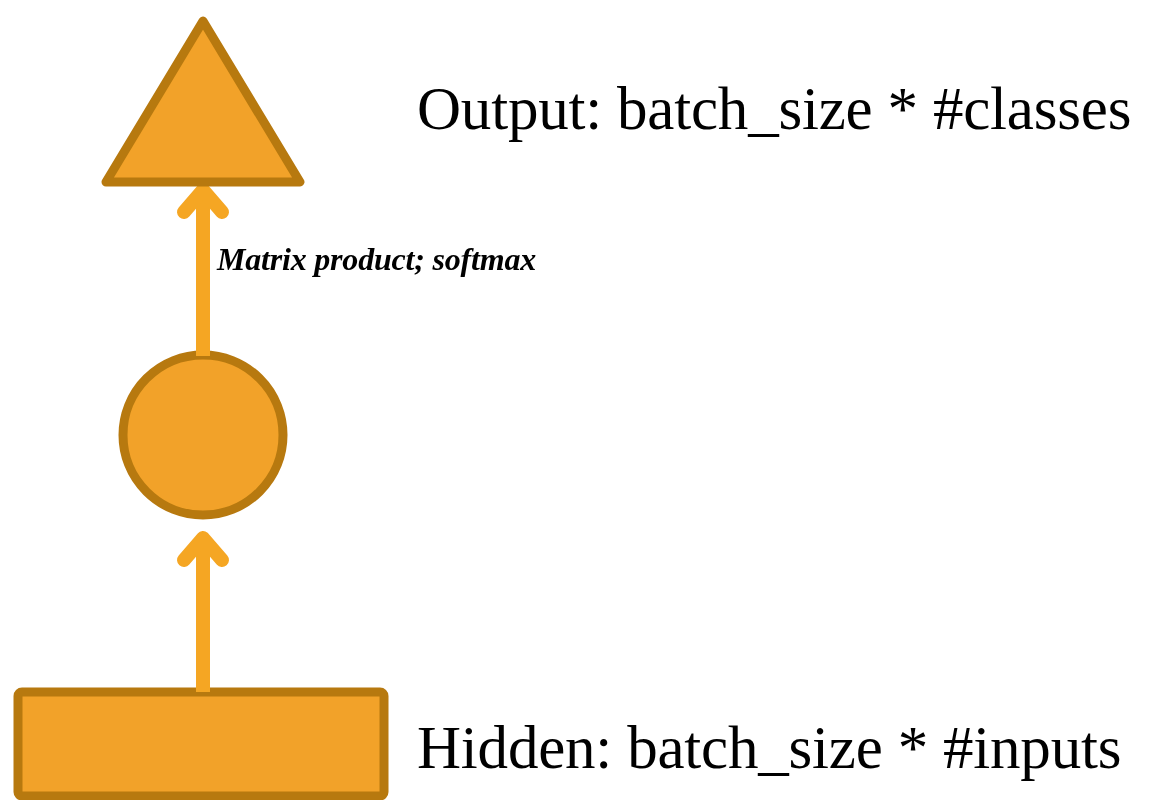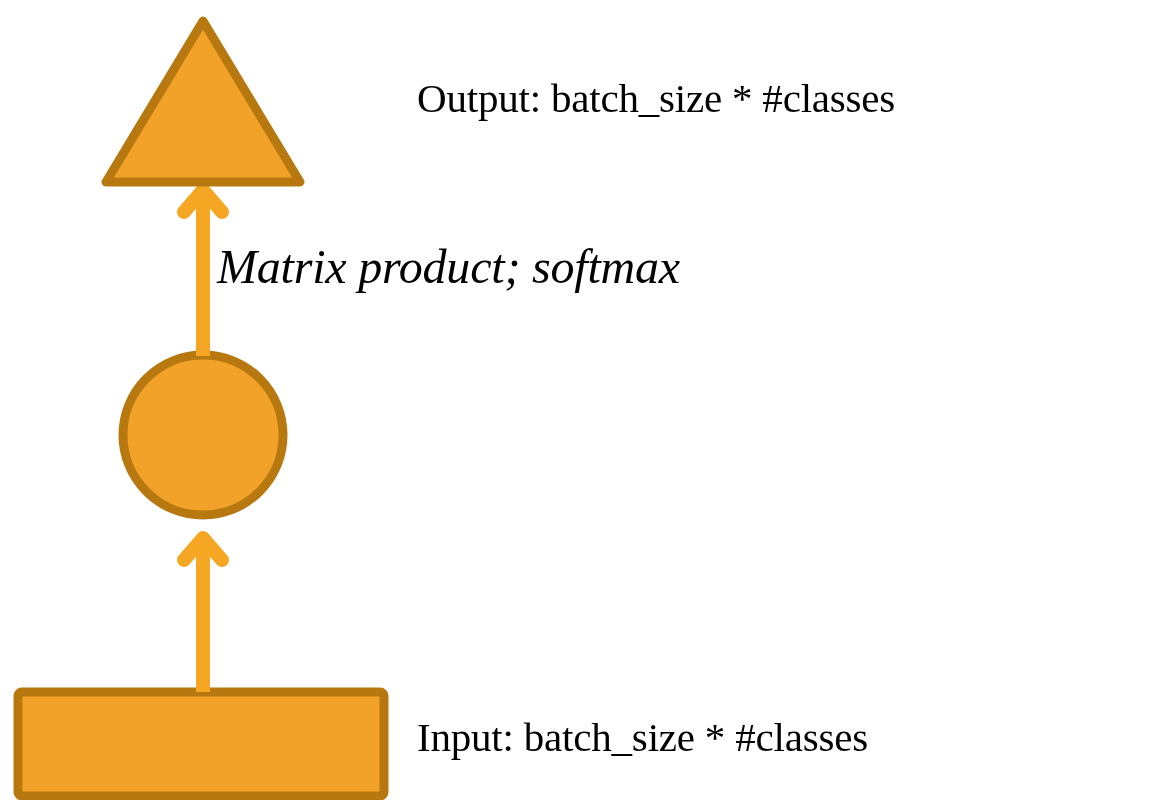--- a/index.html
+++ b/index.html
@@ -25,30 +25,30 @@
     height: 800px;
   }
   .label {
     position: absolute;
     color: #000000;
     white-space: nowrap;
     line-height: 1;
   }
   .layer-label {
     font-family: "Liberation Serif", "DejaVu Serif", serif;
-    font-size: 41px;
+    font-size: 61px;
     font-weight: normal;
     font-style: normal;
     letter-spacing: -0.2px;
   }
   .edge-label {
     font-family: "Liberation Serif", "DejaVu Serif", serif;
-    font-size: 48px;
+    font-size: 32px;
     font-style: italic;
-    font-weight: normal;
+    font-weight: bold;
     letter-spacing: -0.2px;
   }
   #label-output  { left: 417px; top: 78px; }
   #label-hidden  { left: 417px; top: 409px; }
   #label-input   { left: 417px; top: 717px; }
   #label-edge-top    { left: 217px; top: 243px; }
   #label-edge-bottom { left: 217px; top: 564px; }
 </style>
 </head>
 <body>
@@ -70,18 +70,18 @@
       <line x1="203" y1="356" x2="203" y2="196" stroke="#F5A623" stroke-width="14" stroke-linecap="butt"></line>
       <path d="M 184 212 L 203 190 L 222 212" fill="none" stroke="#F5A623" stroke-width="14" stroke-linecap="round" stroke-linejoin="round"></path>
     </g>
 
     <polygon points="203,21 300,182 106,182" fill="#F2A229" stroke="#B7790F" stroke-width="9" stroke-linejoin="round"></polygon>
   </svg>
 
   <div class="label layer-label" id="label-output">Output: batch_size * #classes</div>
 
 
-  <div class="label layer-label" id="label-input">Input: batch_size * #classes</div>
+  <div class="label layer-label" id="label-input">Hidden: batch_size * #inputs</div>
 
   <div class="label edge-label" id="label-edge-top">Matrix product; softmax</div>
 
 
 </div>
 
 </body></html>

